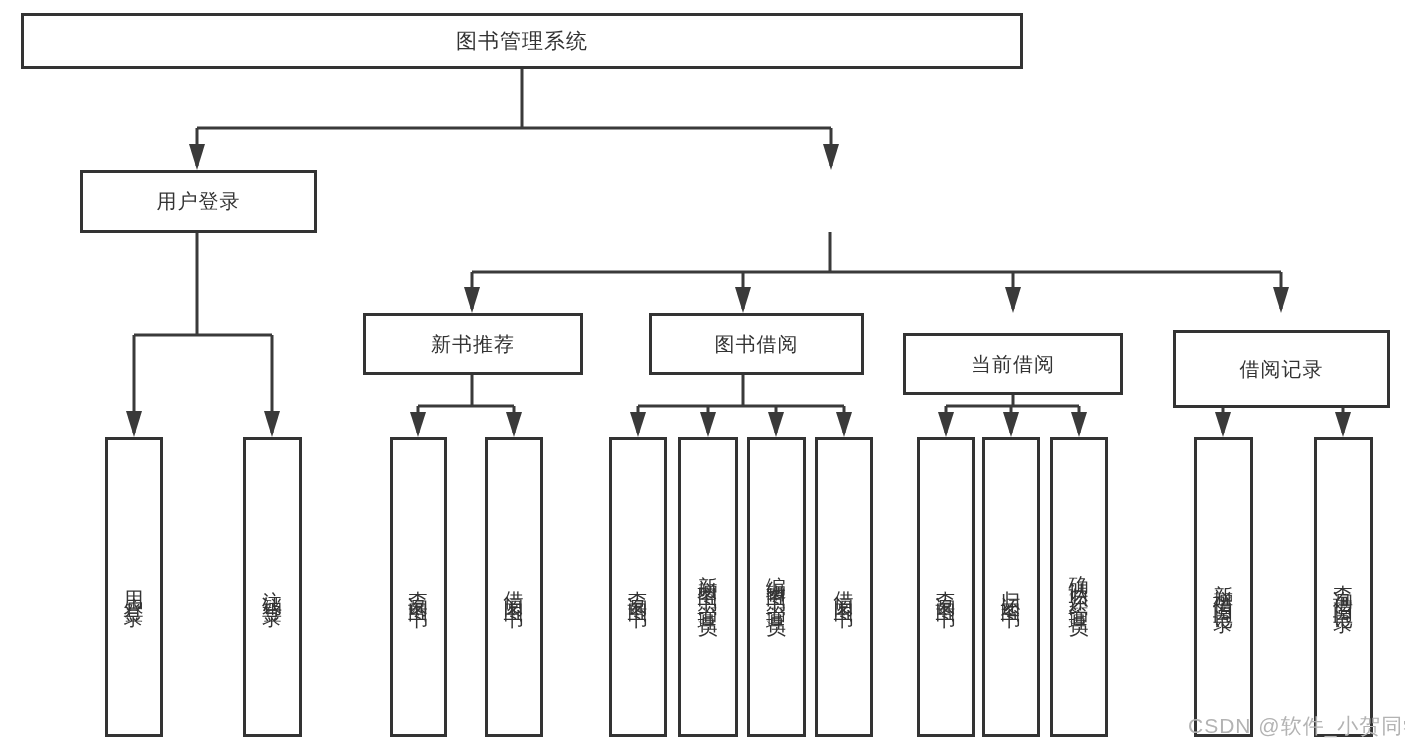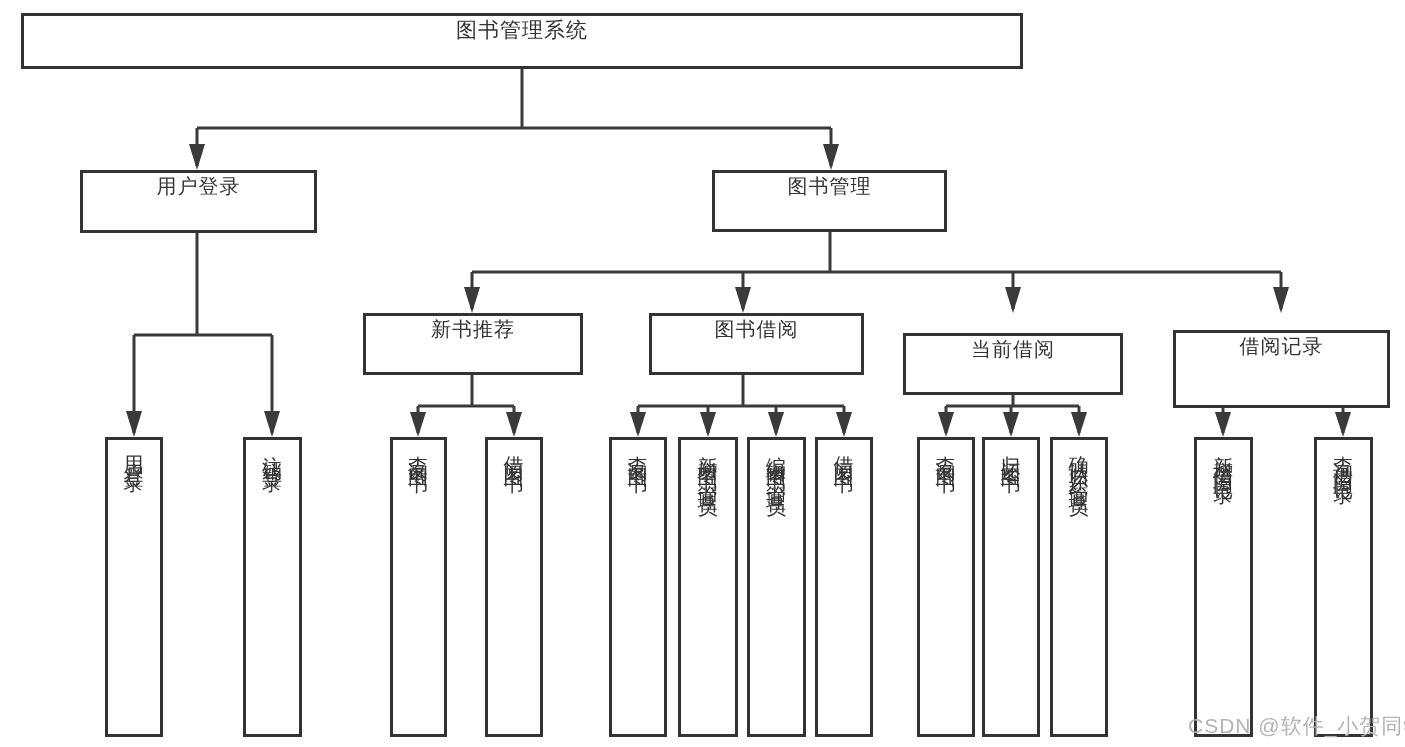--- a/index.html
+++ b/index.html
@@ -13,21 +13,21 @@
   svg.connectors{
     position:absolute;left:0;top:0;width:1405px;height:747px;
     z-index:1;
   }
   .box{
     position:absolute;
     box-sizing:border-box;
     background:#ffffff;
     border:3px solid #333333;
     display:flex;
-    align-items:flex-start;
+    align-items:center;
     justify-content:center;
     color:#333333;
     z-index:2;
   }
   .h-box{
     font-size:20px;
     letter-spacing:1px;
   }
   .root-box{font-size:21px;}
   .v-box span{
@@ -115,23 +115,20 @@
     </g>
   </svg>
 
   <div class="box h-box root-box" style="left:21px;top:13px;width:1002px;height:56px;">
     <span>图书管理系统</span>
   </div>
 
   <div class="box h-box" style="left:80px;top:170px;width:237px;height:63px;">
     <span>用户登录</span>
   </div>
-  <div class="box h-box" style="left:712px;top:170px;width:235px;height:62px;">
-    <span>图书管理</span>
-  </div>
 
   <div class="box h-box" style="left:363px;top:313px;width:220px;height:62px;">
     <span>新书推荐</span>
   </div>
   <div class="box h-box" style="left:633px;top:313px;width:215px;height:62px;margin-left:16px;">
     <span>图书借阅</span>
   </div>
   <div class="box h-box" style="left:903px;top:313px;width:220px;height:62px;margin-top:20px;">
     <span>当前借阅</span>
   </div>

